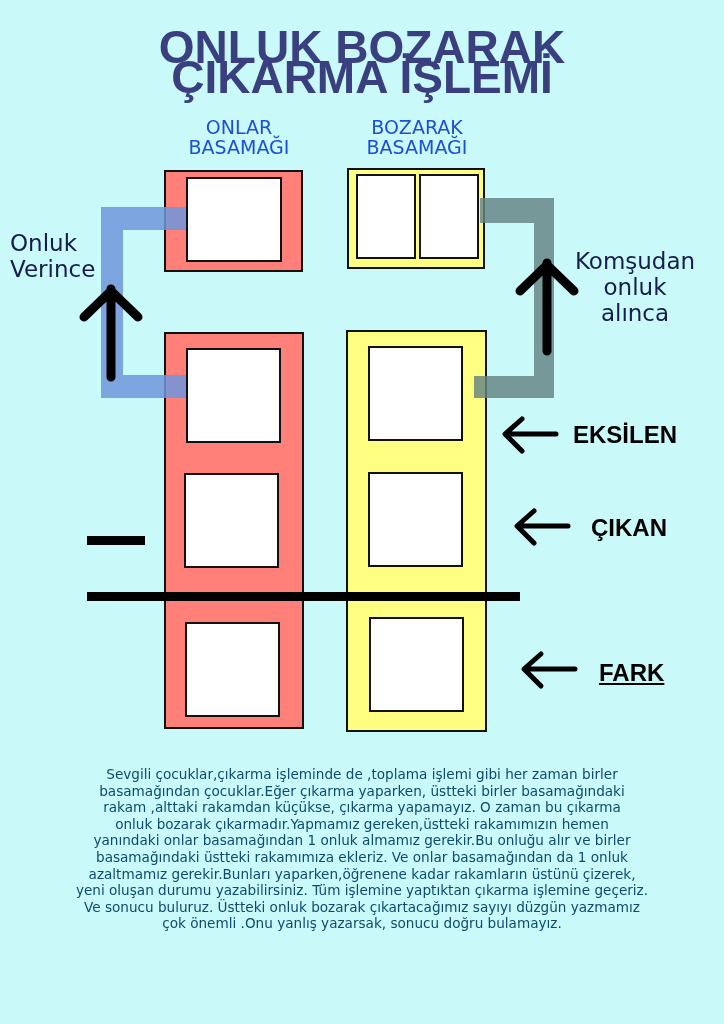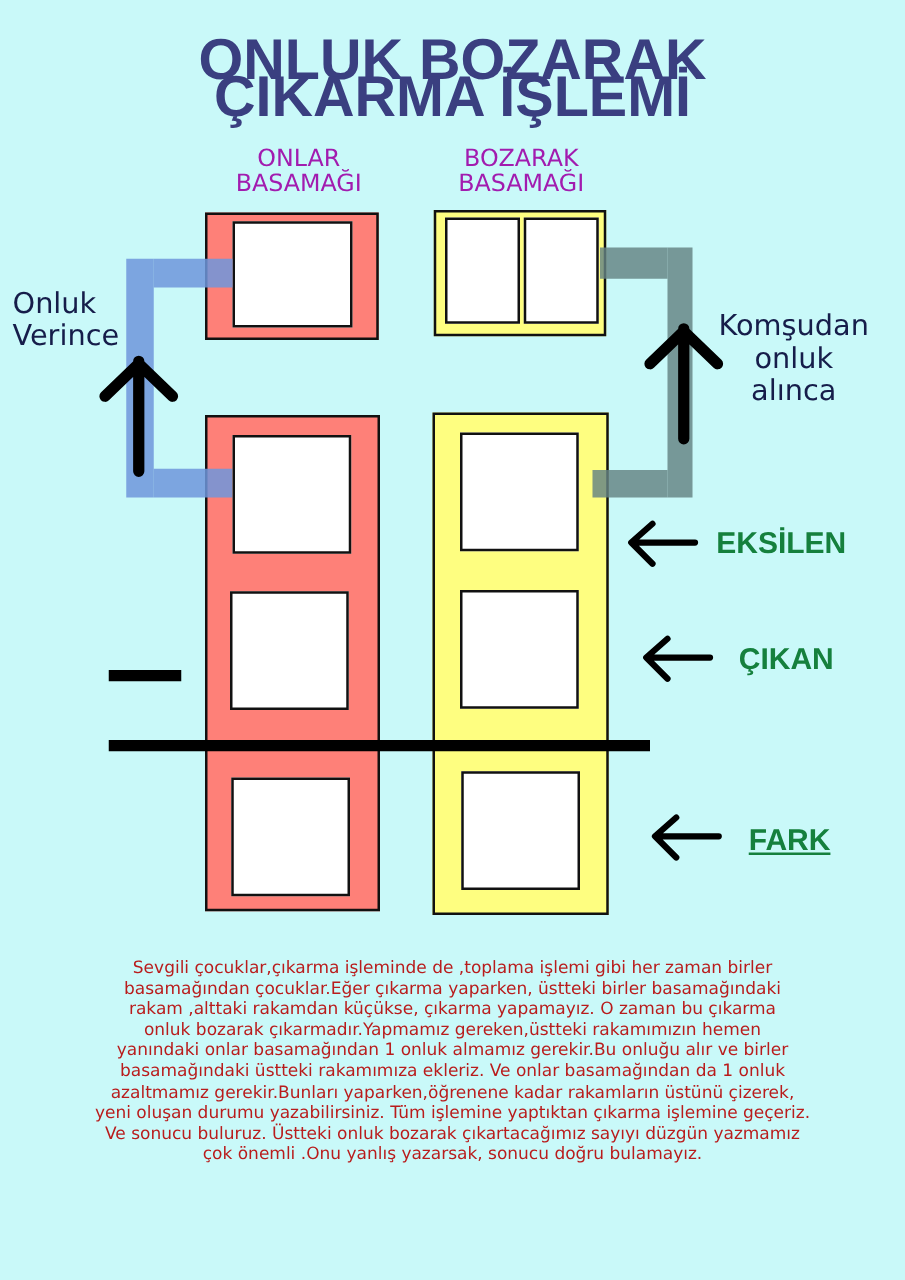--- a/index.html
+++ b/index.html
@@ -9,39 +9,39 @@
     position: relative; overflow: hidden;
     font-family: "Liberation Sans", sans-serif;
   }
   .abs { position: absolute; }
   .title {
     left: 0; width: 724px; text-align: center;
     color: #3a3f80; font-weight: bold; font-size: 46px; line-height: 46px;
     letter-spacing: 0px;
   }
   .col-label {
-    text-align: center; color: #a21caf; font-size: 19px; line-height: 20px;
+    text-align: center; color: #1d4ed8; font-size: 19px; line-height: 20px;
     font-family: "DejaVu Sans", sans-serif;
   }
   .frame { border: 2px solid #111; box-sizing: border-box; }
   .red { background: #fe8078; }
   .yellow { background: #fefe80; }
   .cell { background: #ffffff; border: 2px solid #111; box-sizing: border-box; }
   .bar-blue { background: rgba(110,150,220,0.85); }
   .bar-gray { background: rgba(100,130,130,0.82); }
   .side-label {
     color: #161d4a; font-family: "DejaVu Sans", sans-serif;
     font-size: 23px; line-height: 26px;
   }
   .row-label {
-    color: #15803d; font-weight: bold; font-size: 24px; line-height: 26px;
+    color: #000000; font-weight: bold; font-size: 24px; line-height: 26px;
   }
   .paragraph {
     left: 22px; width: 680px; top: 766px;
-    text-align: center; color: #b91c1c;
+    text-align: center; color: #0c4a6e;
     font-family: "DejaVu Sans", sans-serif;
     font-size: 13.6px; line-height: 16.6px;
   }
   .rule { background: #000; }
 </style>
 </head>
 <body>
 
 <div class="abs title" style="top:6px;margin-top:18px;">ONLUK BOZARAK</div>
 <div class="abs title" style="top:54px;">ÇIKARMA İŞLEMİ</div>

